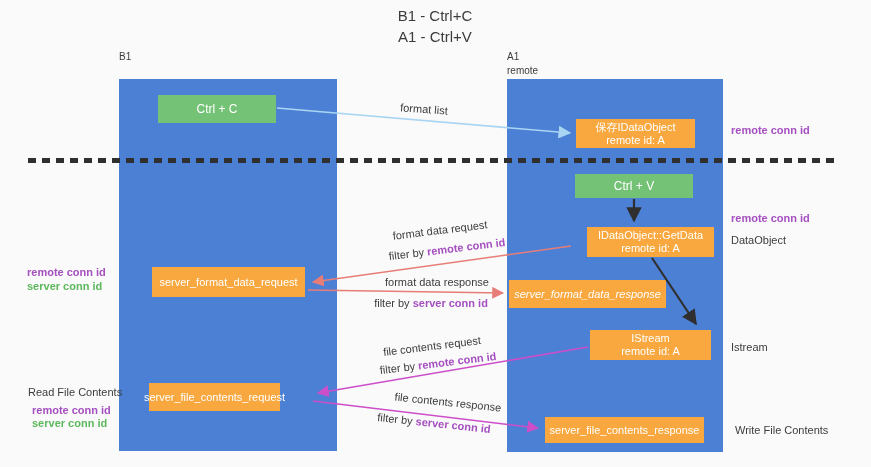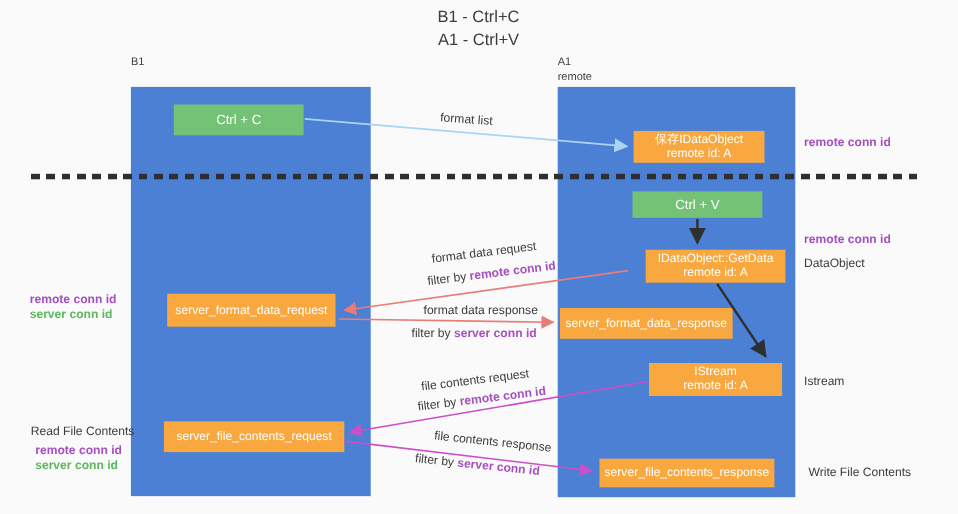--- a/index.html
+++ b/index.html
@@ -122,30 +122,30 @@
 
   <div class="node orange" style="left:571px;top:227px;width:127px;height:30px;margin-left:16px;">
     <span>IDataObject::GetData</span>
     <span>remote id: A</span>
   </div>
 
   <div class="node orange" style="left:152px;top:267px;width:153px;height:30px;">
     <span>server_format_data_request</span>
   </div>
 
-  <div class="node orange" style="left:509px;top:280px;width:157px;height:28px;">
+  <div class="node orange" style="left:509px;top:280px;width:157px;height:28px;font-style:italic;">
     <span>server_format_data_response</span>
   </div>
 
   <div class="node orange" style="left:590px;top:330px;width:121px;height:30px;">
     <span>IStream</span>
     <span>remote id: A</span>
   </div>
 
-  <div class="node orange" style="left:149px;top:383px;width:164px;height:28px;">
+  <div class="node orange" style="left:149px;top:383px;width:131px;height:28px;">
     <span>server_file_contents_request</span>
   </div>
 
   <div class="node orange" style="left:545px;top:417px;width:159px;height:26px;">
     <span>server_file_contents_response</span>
   </div>
 
   <svg class="overlay" width="871" height="467">
     <defs>
       <marker id="mk-blue" viewBox="0 0 10 10" markerWidth="8" markerHeight="8" refX="9" refY="5" orient="auto">

